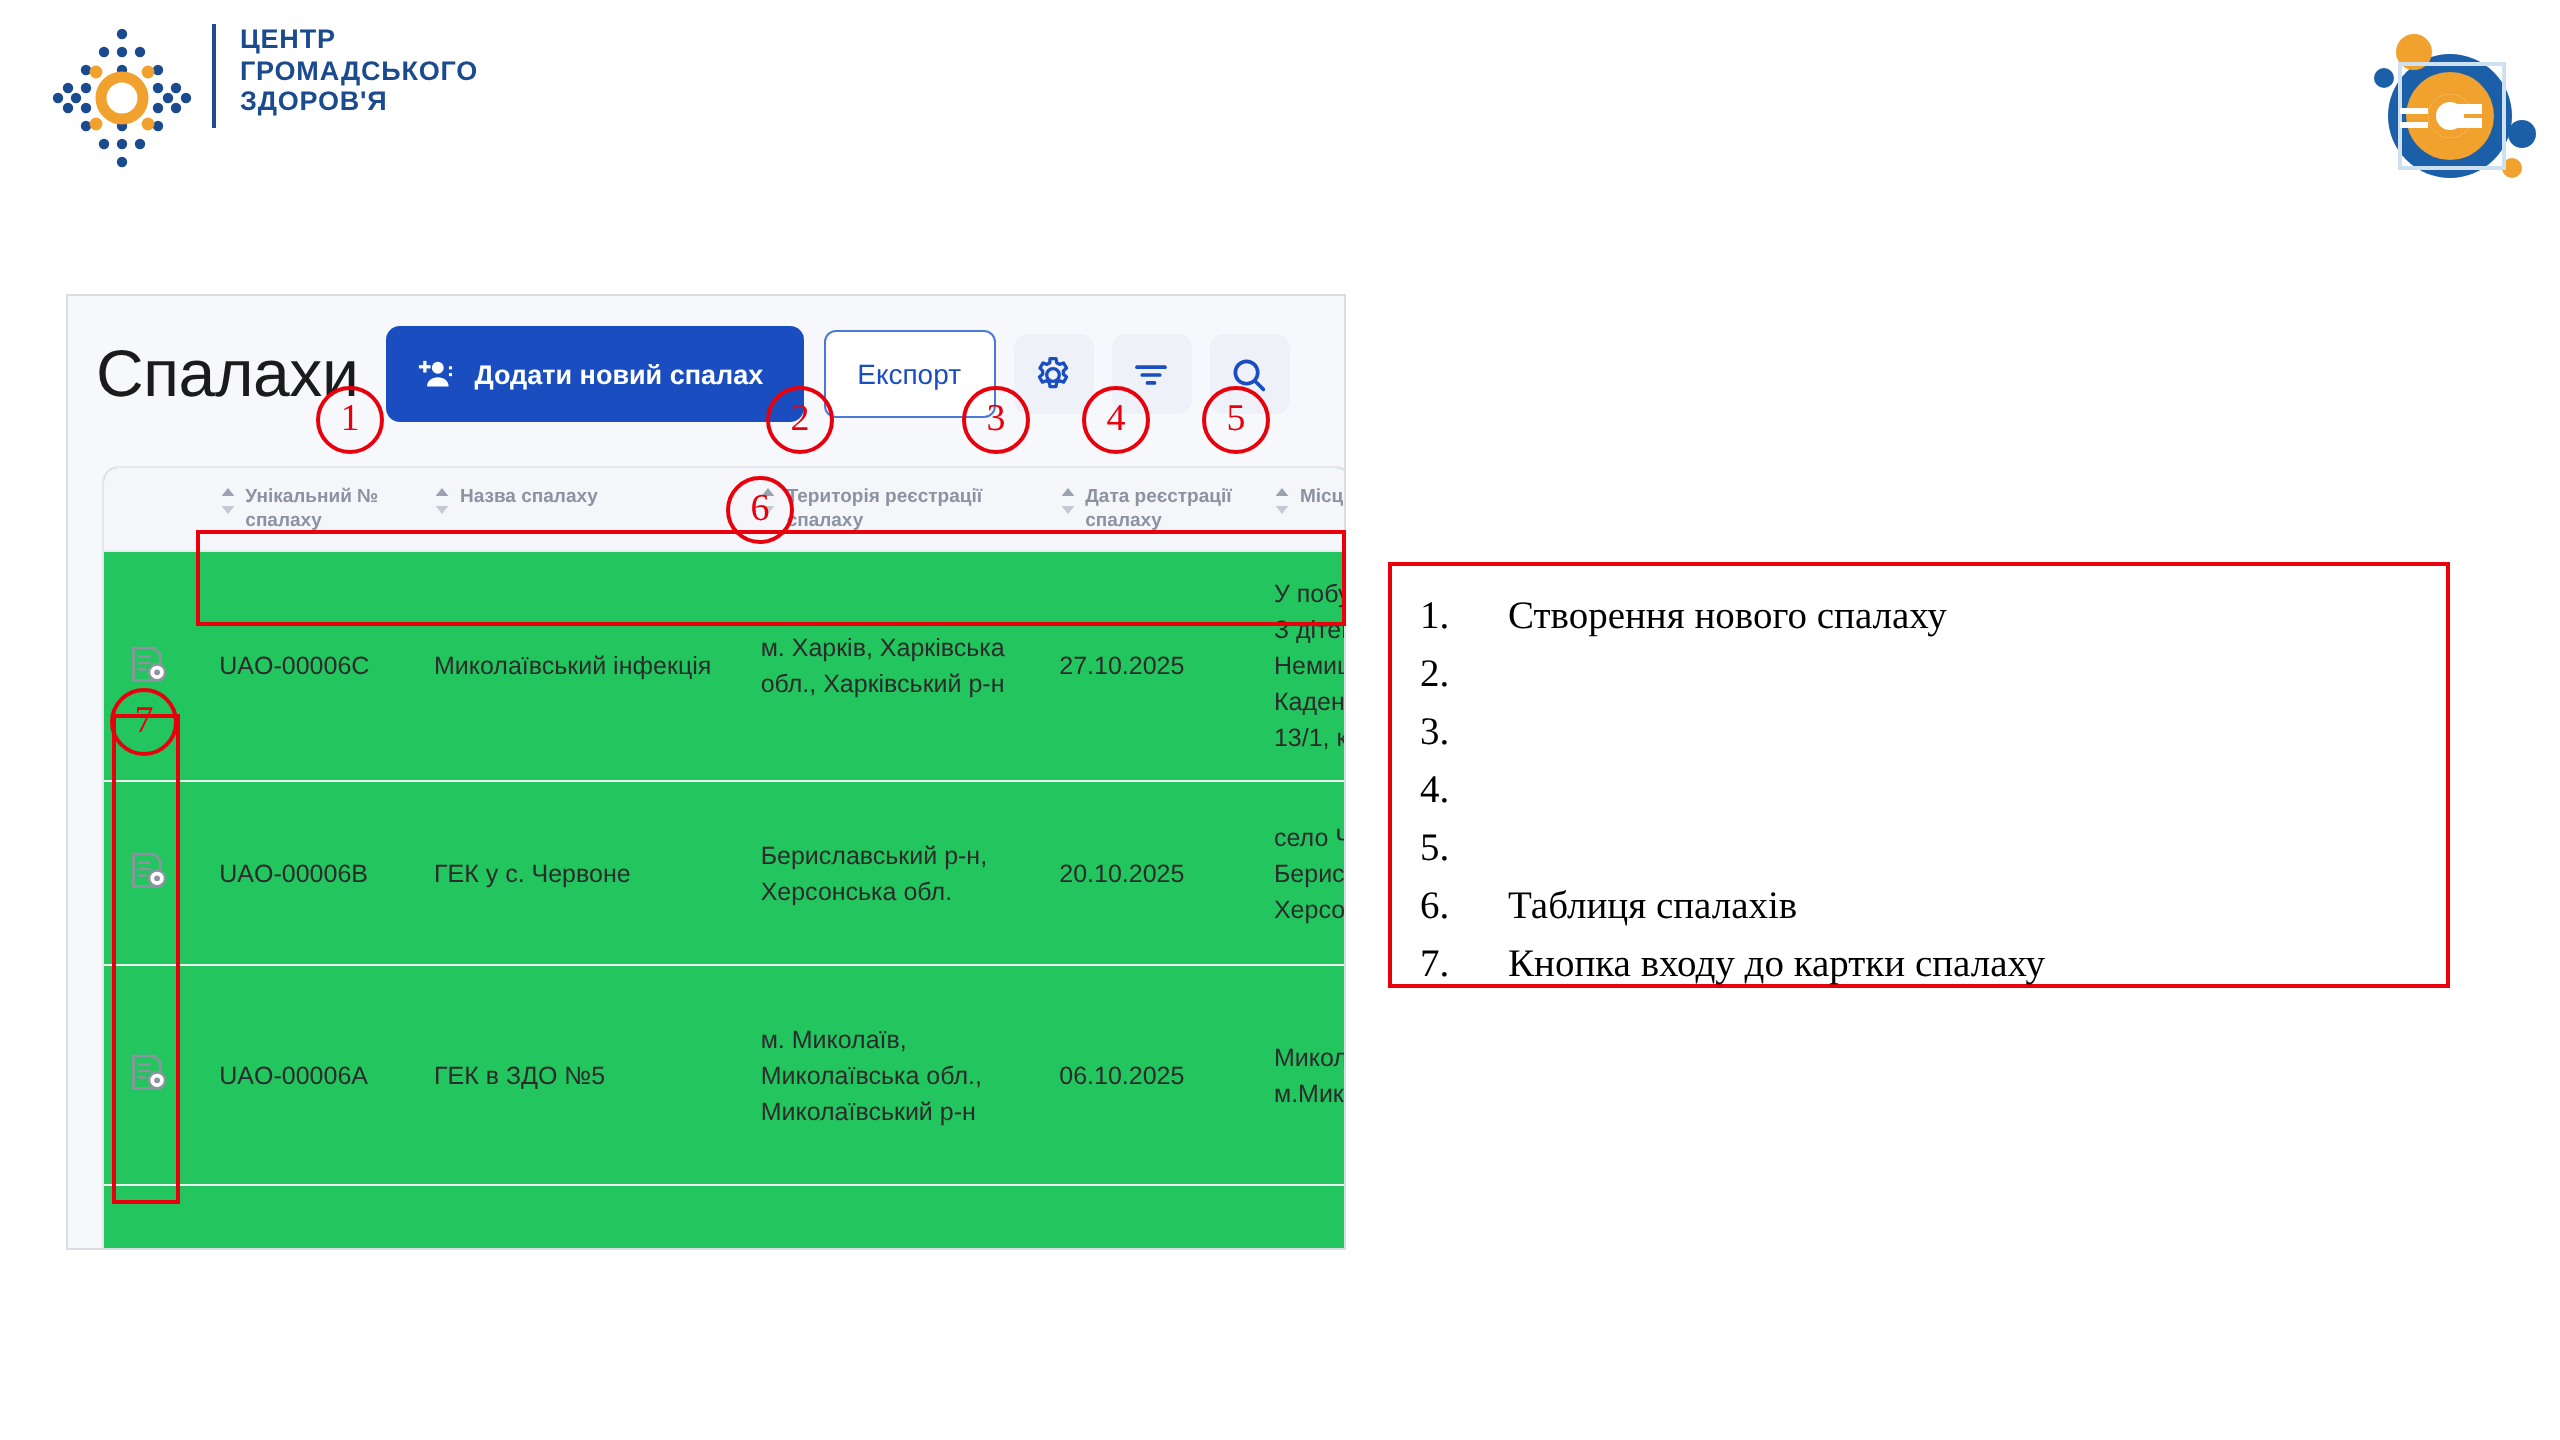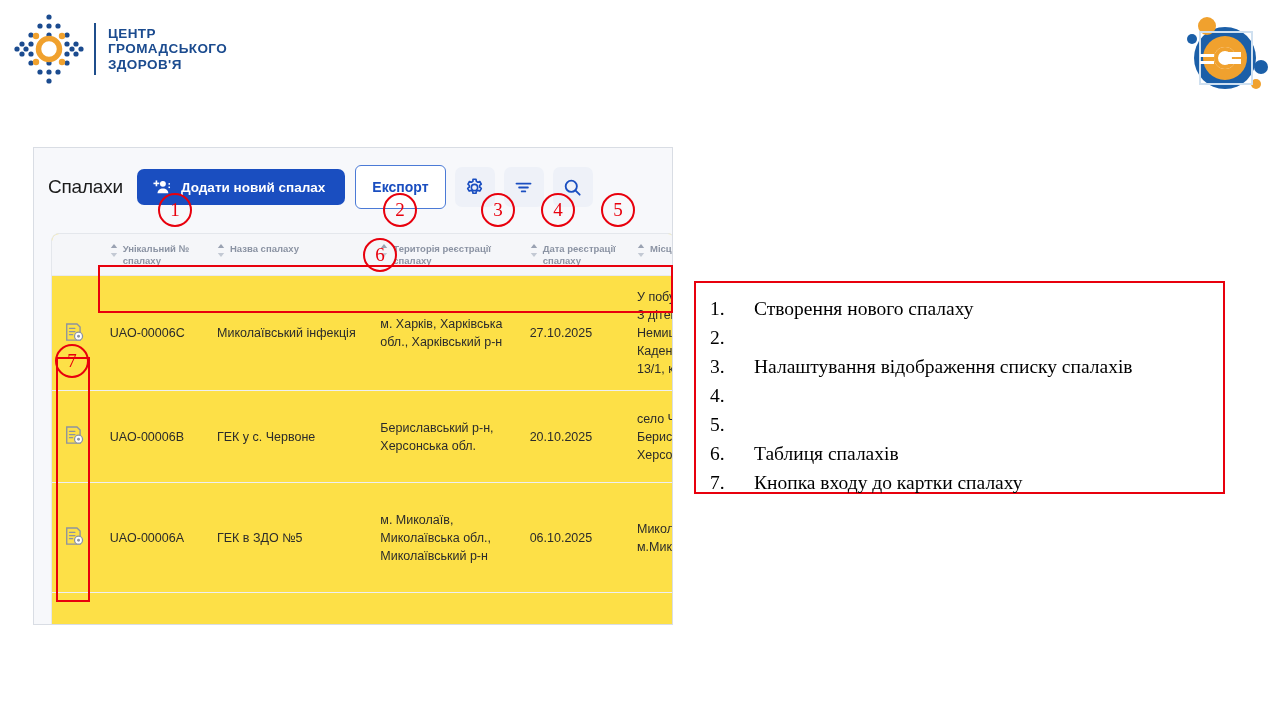--- a/index.html
+++ b/index.html
@@ -5,21 +5,21 @@
   * { box-sizing: border-box; margin: 0; padding: 0; }
   html, body {
     width: 1280px; height: 720px;
     background: #ffffff;
     font-family: "Liberation Sans", sans-serif;
     overflow: hidden;
   }
   .page { position: relative; width: 1280px; height: 720px; }
 
   
-  .logo-left { position: absolute; left: 12px; top: 12px; display: flex; align-items: center; }
+  .logo-left { position: absolute; left: 24px; top: 12px; display: flex; }
   .logo-left-mark { width: 74px; height: 74px; }
   .logo-left-divider { width: 2px; height: 52px; background: #1f4e8c; margin: 0 12px 0 8px; }
   .logo-left-text {
     color: #1b4b8f; font-weight: bold; font-size: 13.5px;
     line-height: 15.5px; letter-spacing: 0.4px;
   }
   .logo-right { position: absolute; left: 1176px; top: 14px; width: 96px; height: 84px; }
 
   
   .app-card {
@@ -27,52 +27,52 @@
     width: 640px; height: 478px;
     background: #f7f8fb;
     border: 1px solid #d9dde4;
     overflow: hidden;
   }
   .toolbar {
     position: relative; height: 78px;
     display: flex; align-items: center; padding-left: 14px;
   }
   .app-title {
-    font-size: 19px; color: #1b1b1b; font-weight: normal;
+    font-size: 33px; color: #1b1b1b; font-weight: normal;
     letter-spacing: -0.2px; margin-right: 14px;
   }
   .btn-primary {
     display: flex; align-items: center; gap: 10px;
     background: #1a4ec0; color: #ffffff;
     border: none; border-radius: 7px;
-    height: 36px; padding: 0 20px 0 16px;
+    height: 48px; padding: 0 20px 0 16px;
     font-size: 13.5px; font-weight: bold; font-family: inherit;
     cursor: pointer; white-space: nowrap;
   }
   .btn-primary .ico { display: block; width: 18px; height: 16px; }
   .btn-export {
     margin-left: 10px;
     background: #ffffff; color: #1a4ec0;
     border: 1px solid #4b7ad6; border-radius: 6px;
     height: 44px; padding: 0 16px;
-    font-size: 14px; font-weight: bold; font-family: inherit;
+    font-size: 14px; font-weight: normal; font-family: inherit;
     cursor: pointer; white-space: nowrap;
   }
   .icon-btn {
     margin-left: 9px; width: 40px; height: 40px;
     background: #eef1f8; border: none; border-radius: 7px;
     display: flex; align-items: center; justify-content: center;
     cursor: pointer;
   }
 
   
   .table-wrap {
     position: absolute; left: 17px; top: 85px;
     width: 625px; height: 392px;
-    background: #fde047;
+    background: #22c55e;
     border: 1px solid #e4e7ec;
     border-top-left-radius: 8px; border-top-right-radius: 8px;
     overflow: hidden;
   }
   table.grid { width: 700px; border-collapse: collapse; table-layout: fixed; }
   table.grid thead th {
     background: #f5f6f9; color: #8b93a3;
     font-size: 9.5px; font-weight: bold; text-align: left;
     padding: 9px 6px 9px 4px; vertical-align: top;
     line-height: 11.5px;
@@ -385,21 +385,20 @@
   <div class="legend">
     <div class="legend-item">
       <span class="legend-num">1.</span>
       <span>Створення нового спалаху</span>
     </div>
     <div class="legend-item">
       <span class="legend-num">2.</span>
     </div>
     <div class="legend-item">
       <span class="legend-num">3.</span>
-      <span>Налаштування відображення списку спалахів</span>
     </div>
     <div class="legend-item">
       <span class="legend-num">4.</span>
     </div>
     <div class="legend-item">
       <span class="legend-num">5.</span>
     </div>
     <div class="legend-item">
       <span class="legend-num">6.</span>
       <span>Таблиця спалахів</span>

